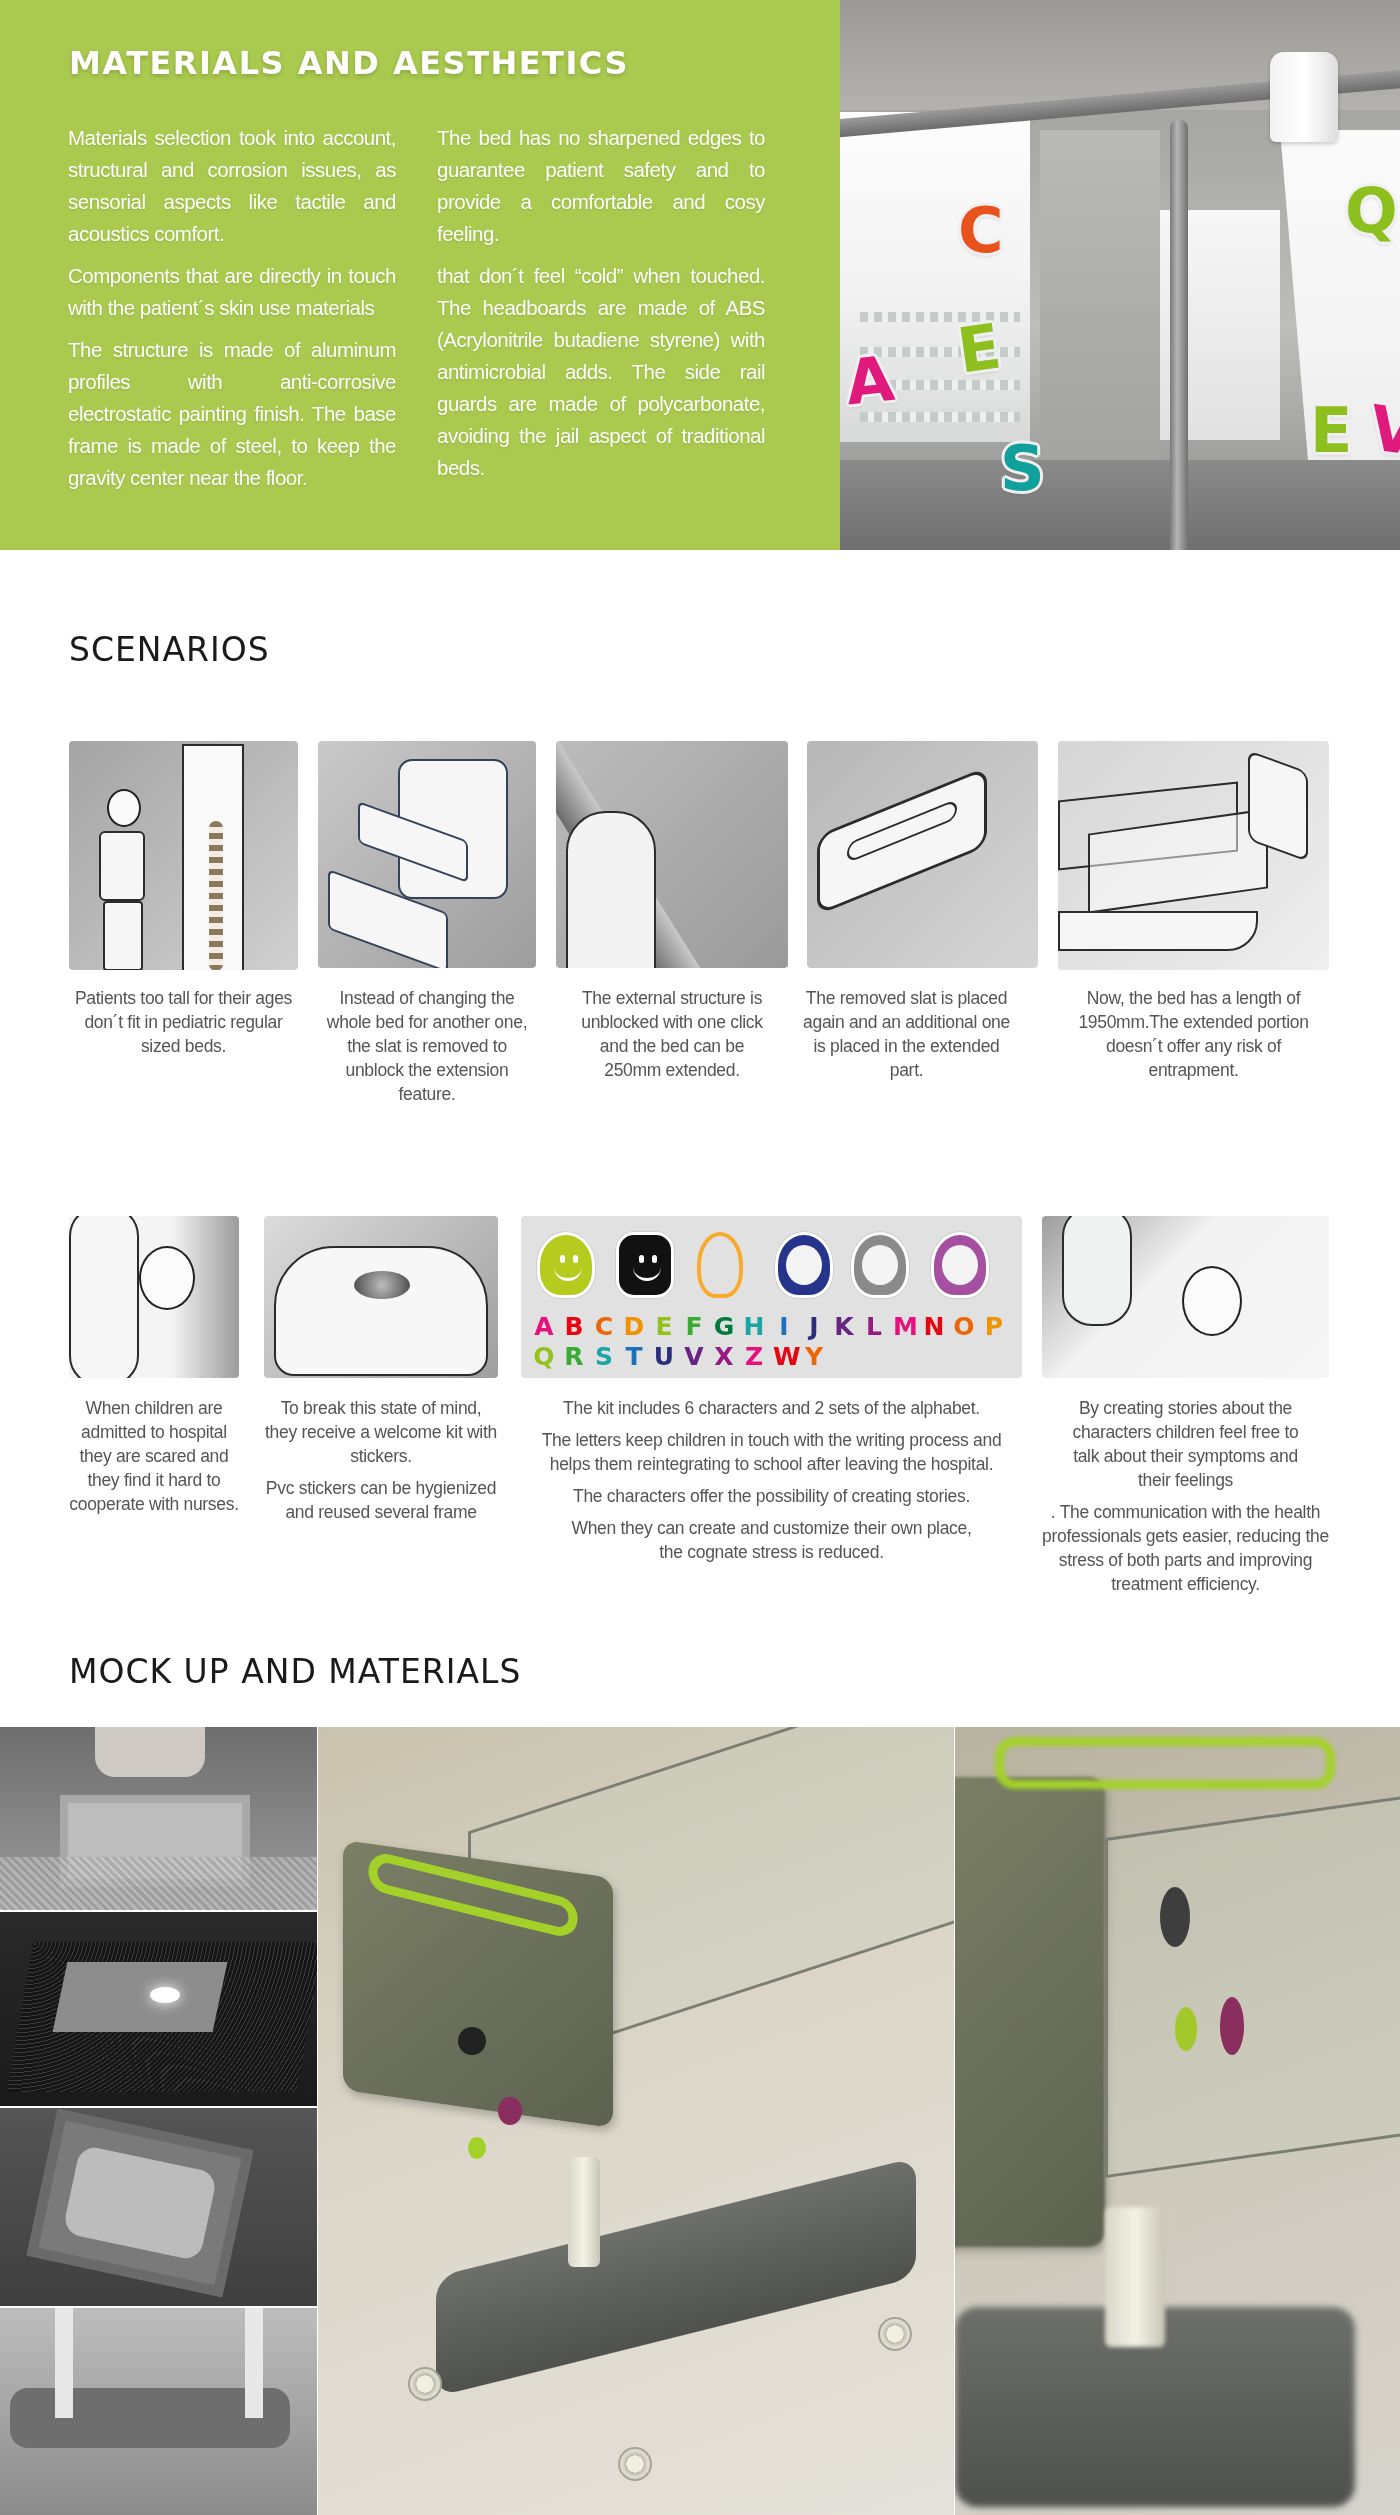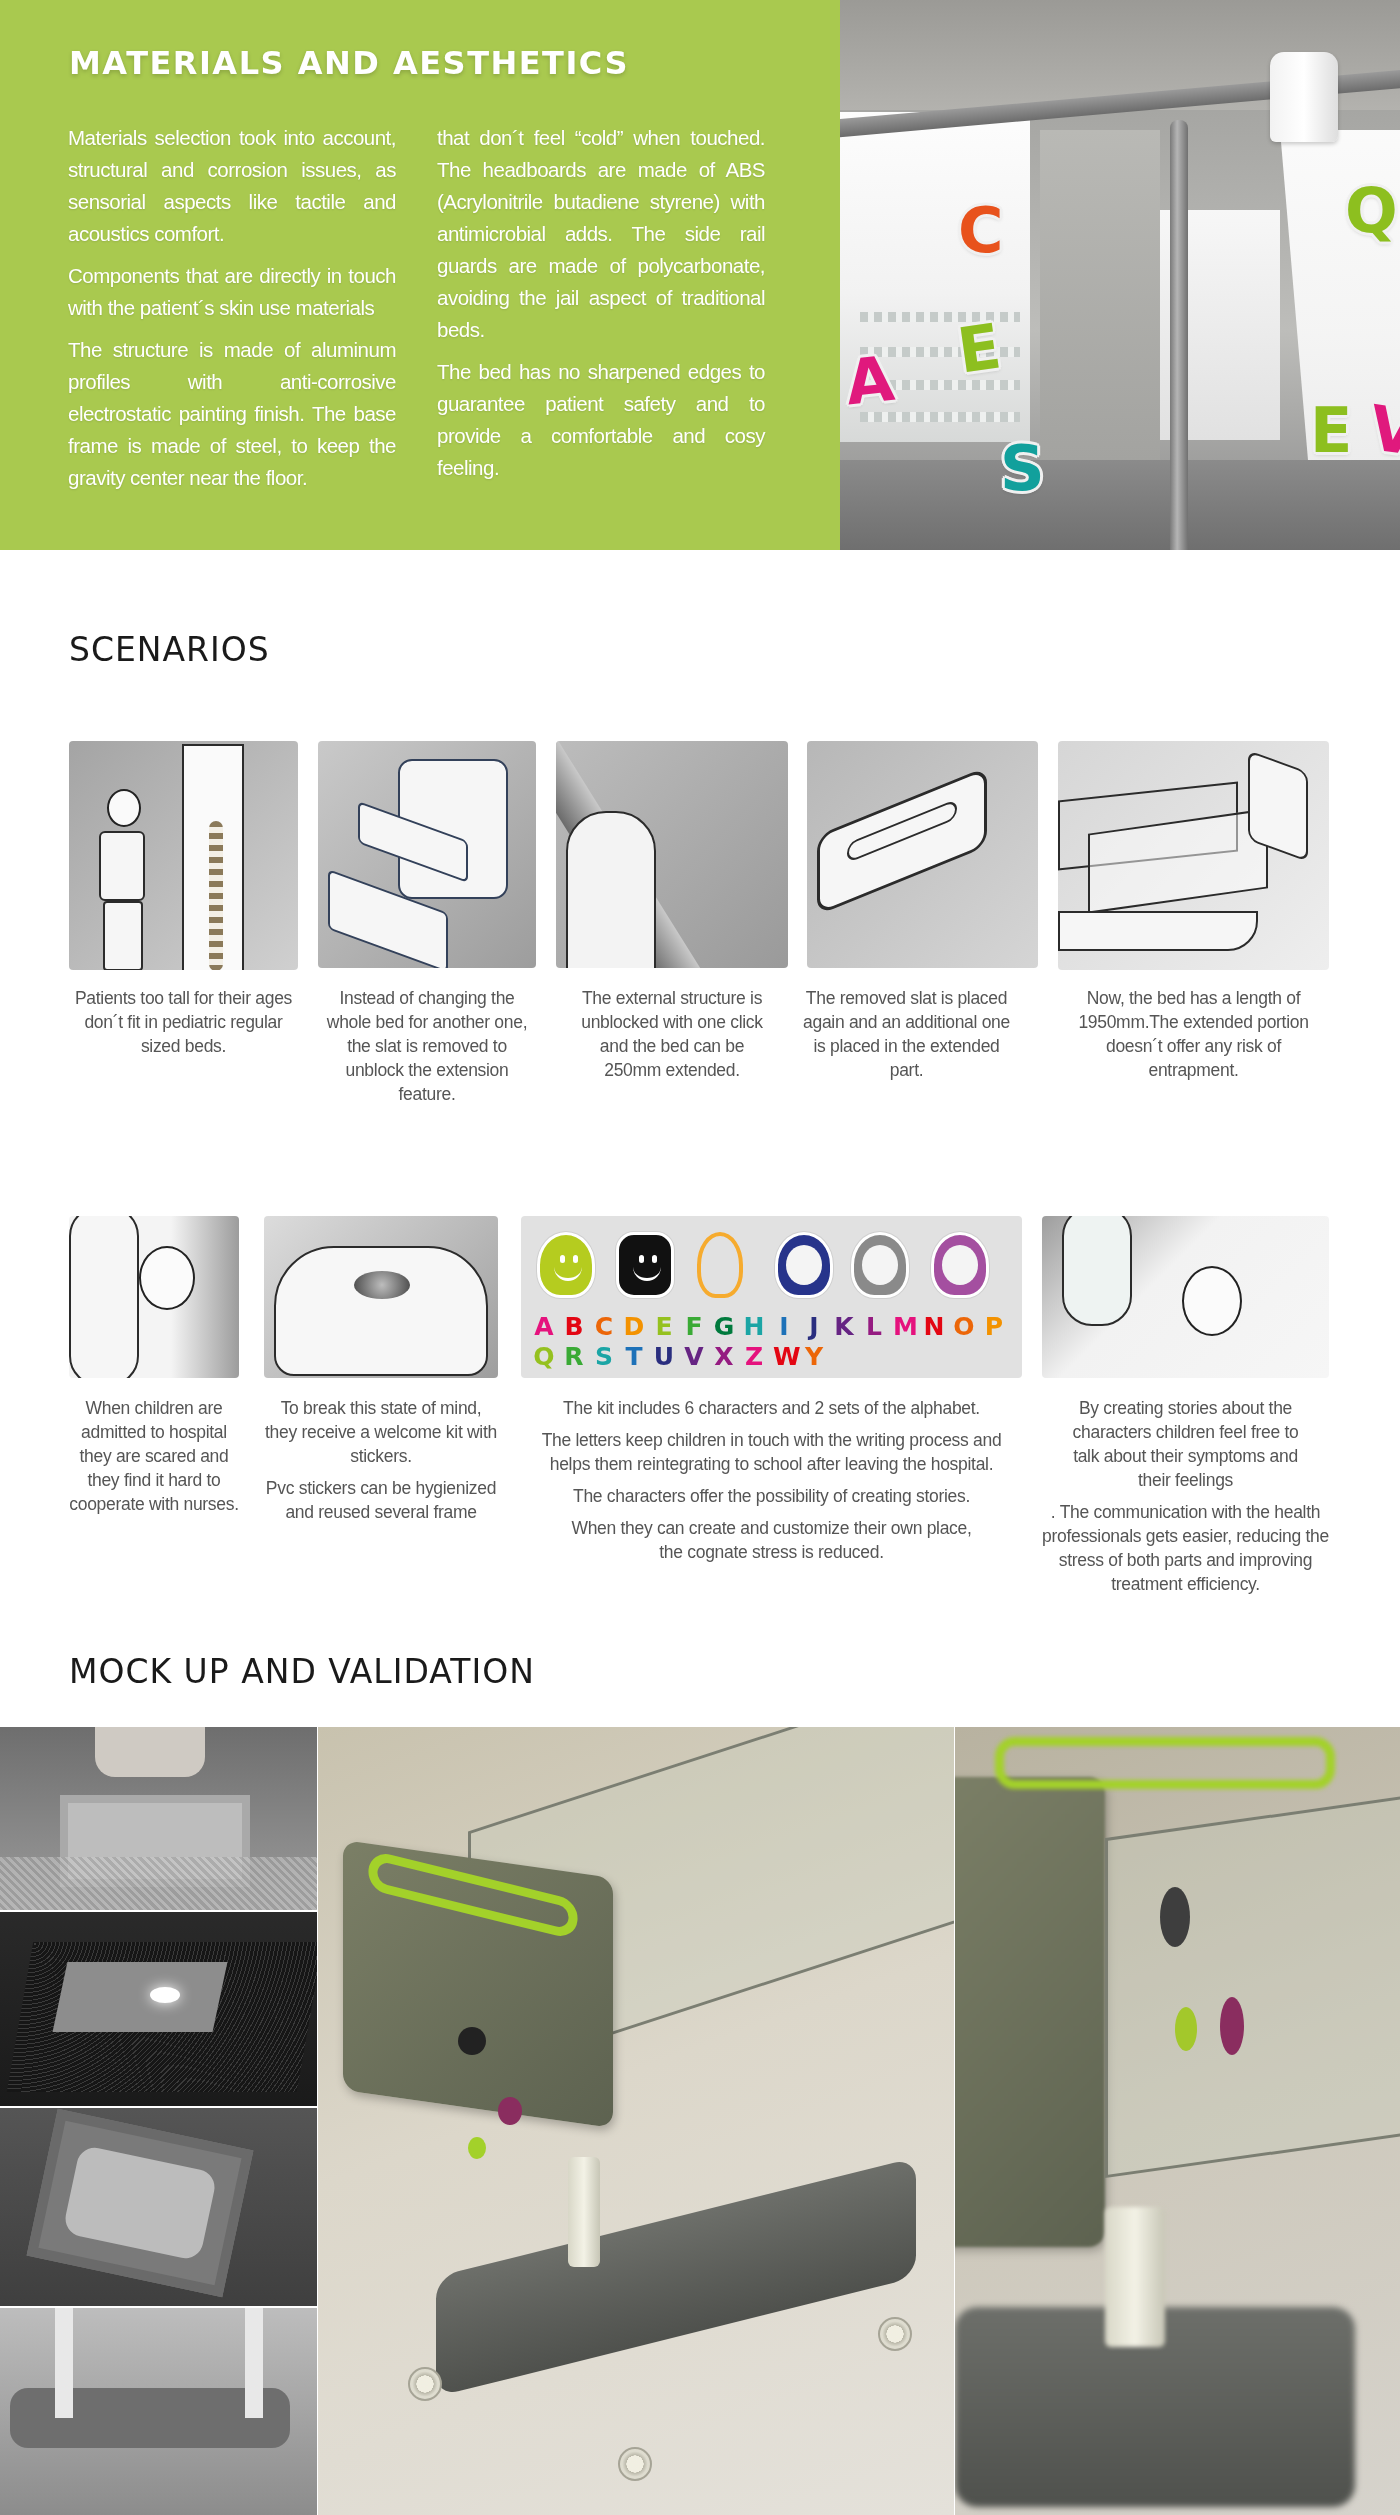--- a/index.html
+++ b/index.html
@@ -69,22 +69,22 @@
 
 <section class="materials">
   <div class="materials-panel">
     <h1 class="materials-title">MATERIALS AND AESTHETICS</h1>
     <div class="materials-col left">
       <p>Materials selection took into account, structural and corrosion issues, as sensorial aspects like tactile and acoustics comfort.</p>
       <p>Components that are directly in touch with the patient´s skin use materials</p>
       <p>The structure is made of aluminum profiles with anti-corrosive electrostatic painting finish. The base frame is made of steel, to keep the gravity center near the floor.</p>
     </div>
     <div class="materials-col right">
+      <p>The bed has no sharpened edges to guarantee patient safety and to provide a comfortable and cosy feeling.</p>
       <p>that don´t feel “cold” when touched. The headboards are made of ABS (Acrylonitrile butadiene styrene) with antimicrobial adds. The side rail guards are made of polycarbonate, avoiding the jail aspect of traditional beds.</p>
-      <p>The bed has no sharpened edges to guarantee patient safety and to provide a comfortable and cosy feeling.</p>
     </div>
   </div>
 
   <div class="materials-photo">
     <div class="room-ceiling"></div>
     <div class="window-left">
       <div class="bld" style="top:200px"></div>
       <div class="bld" style="top:235px"></div>
       <div class="bld" style="top:268px"></div>
       <div class="bld" style="top:300px"></div>
@@ -217,21 +217,21 @@
   <p>The kit includes 6 characters and 2 sets of the alphabet.</p>
   <p>The letters keep children in touch with the writing process and helps them reintegrating to school after leaving the hospital.</p>
   <p>The characters offer the possibility of creating stories.</p>
   <p style="padding:0 50px">When they can create and customize their own place, the cognate stress is reduced.</p>
 </div>
 <div class="caption" style="left:1042px;top:1396px;width:287px">
   <p style="padding:0 20px">By creating stories about the characters children feel free to talk about their symptoms and their feelings</p>
   <p>. The communication with the health professionals gets easier, reducing the stress of both parts and improving treatment efficiency.</p>
 </div>
 
-<h2 class="section-title mock-title">MOCK UP AND VALIDATION</h2>
+<h2 class="section-title mock-title">MOCK UP AND MATERIALS</h2>
 
 <section class="mock">
   <div class="mock-grid">
     <div class="mock-cell" style="top:0;height:184px;background:linear-gradient(180deg,#6e6e6e,#9b9b9b)">
       <div style="position:absolute;left:95px;top:0;width:110px;height:50px;background:#cfcac3;border-radius:0 0 20px 20px"></div>
       <div style="position:absolute;left:60px;top:68px;width:190px;height:92px;background:#bdbdbd;border:8px solid #a9a9a9"></div>
       <div style="position:absolute;left:0;top:130px;width:317px;height:54px;background:repeating-linear-gradient(45deg,#c8c8c8 0 3px,#a0a0a0 3px 6px);opacity:0.6"></div>
     </div>
     <div class="mock-cell" style="top:185px;height:195px;background:linear-gradient(180deg,#2a2a2a,#1a1a1a)">
       <div style="position:absolute;left:20px;top:30px;width:290px;height:150px;background:repeating-radial-gradient(circle at 2px 2px,#3a3a3a 0 1px,#161616 1px 4px);transform:skewX(-10deg)"></div>

